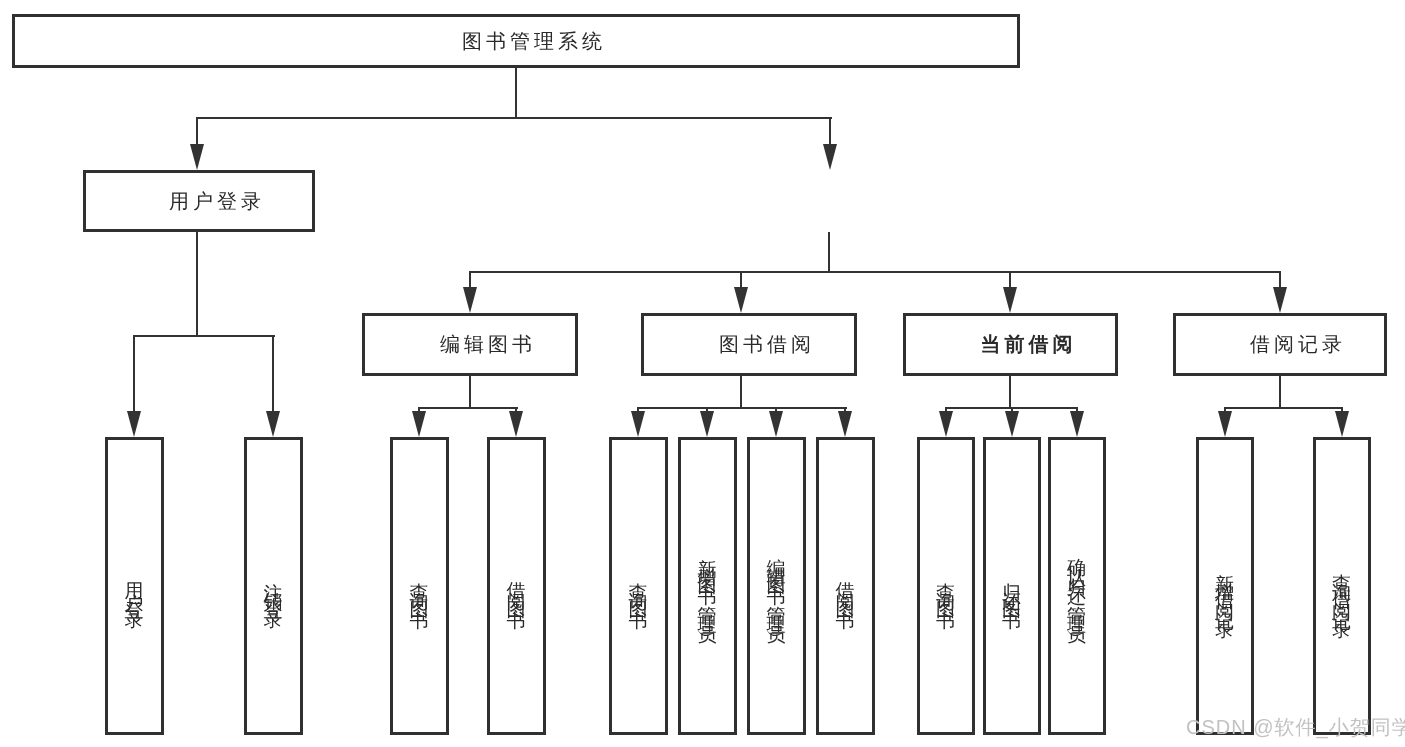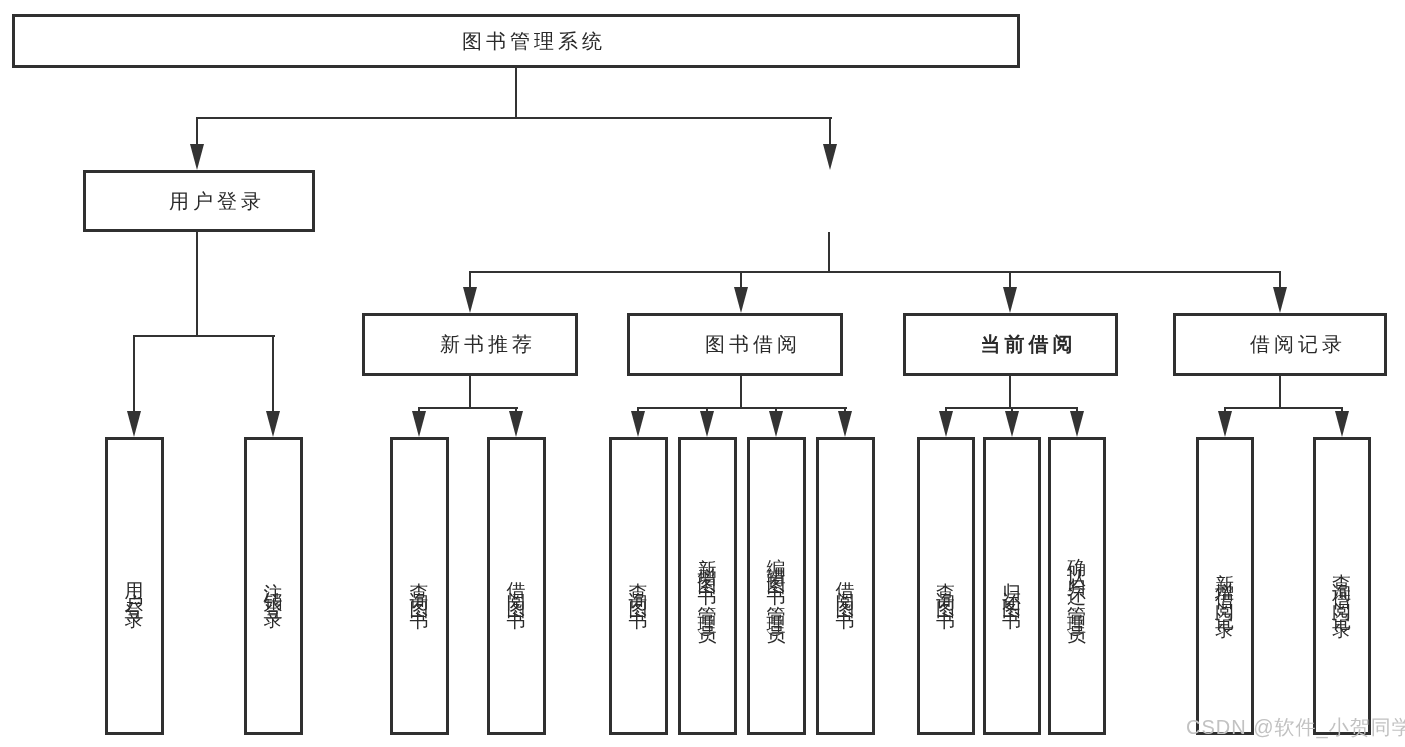--- a/index.html
+++ b/index.html
@@ -118,23 +118,23 @@
   <div class="vline" style="left:469px; top:273px; height:16px;"></div>
   <div class="arrow" style="left:463px; top:287px;"></div>
   <div class="vline" style="left:740px; top:273px; height:16px;"></div>
   <div class="arrow" style="left:734px; top:287px;"></div>
   <div class="vline" style="left:1009px; top:273px; height:16px;"></div>
   <div class="arrow" style="left:1003px; top:287px;"></div>
   <div class="vline" style="left:1279px; top:273px; height:16px;"></div>
   <div class="arrow" style="left:1273px; top:287px;"></div>
 
   <div class="node" style="left:362px; top:313px; width:216px; height:63px;">
-    <span>新书推荐</span>
-  </div>
-  <div class="node" style="left:627px; top:313px; width:216px; height:63px;">
+    <span>编辑图书</span>
+  </div>
+  <div class="node" style="left:641px; top:313px; width:216px; height:63px;">
     <span>图书借阅</span>
   </div>
   <div class="node" style="left:903px; top:313px; width:215px; height:63px;font-weight:bold;">
     <span>当前借阅</span>
   </div>
   <div class="node" style="left:1173px; top:313px; width:214px; height:63px;">
     <span>借阅记录</span>
   </div>
 
   <div class="vline" style="left:469px; top:376px; height:32px;"></div>

